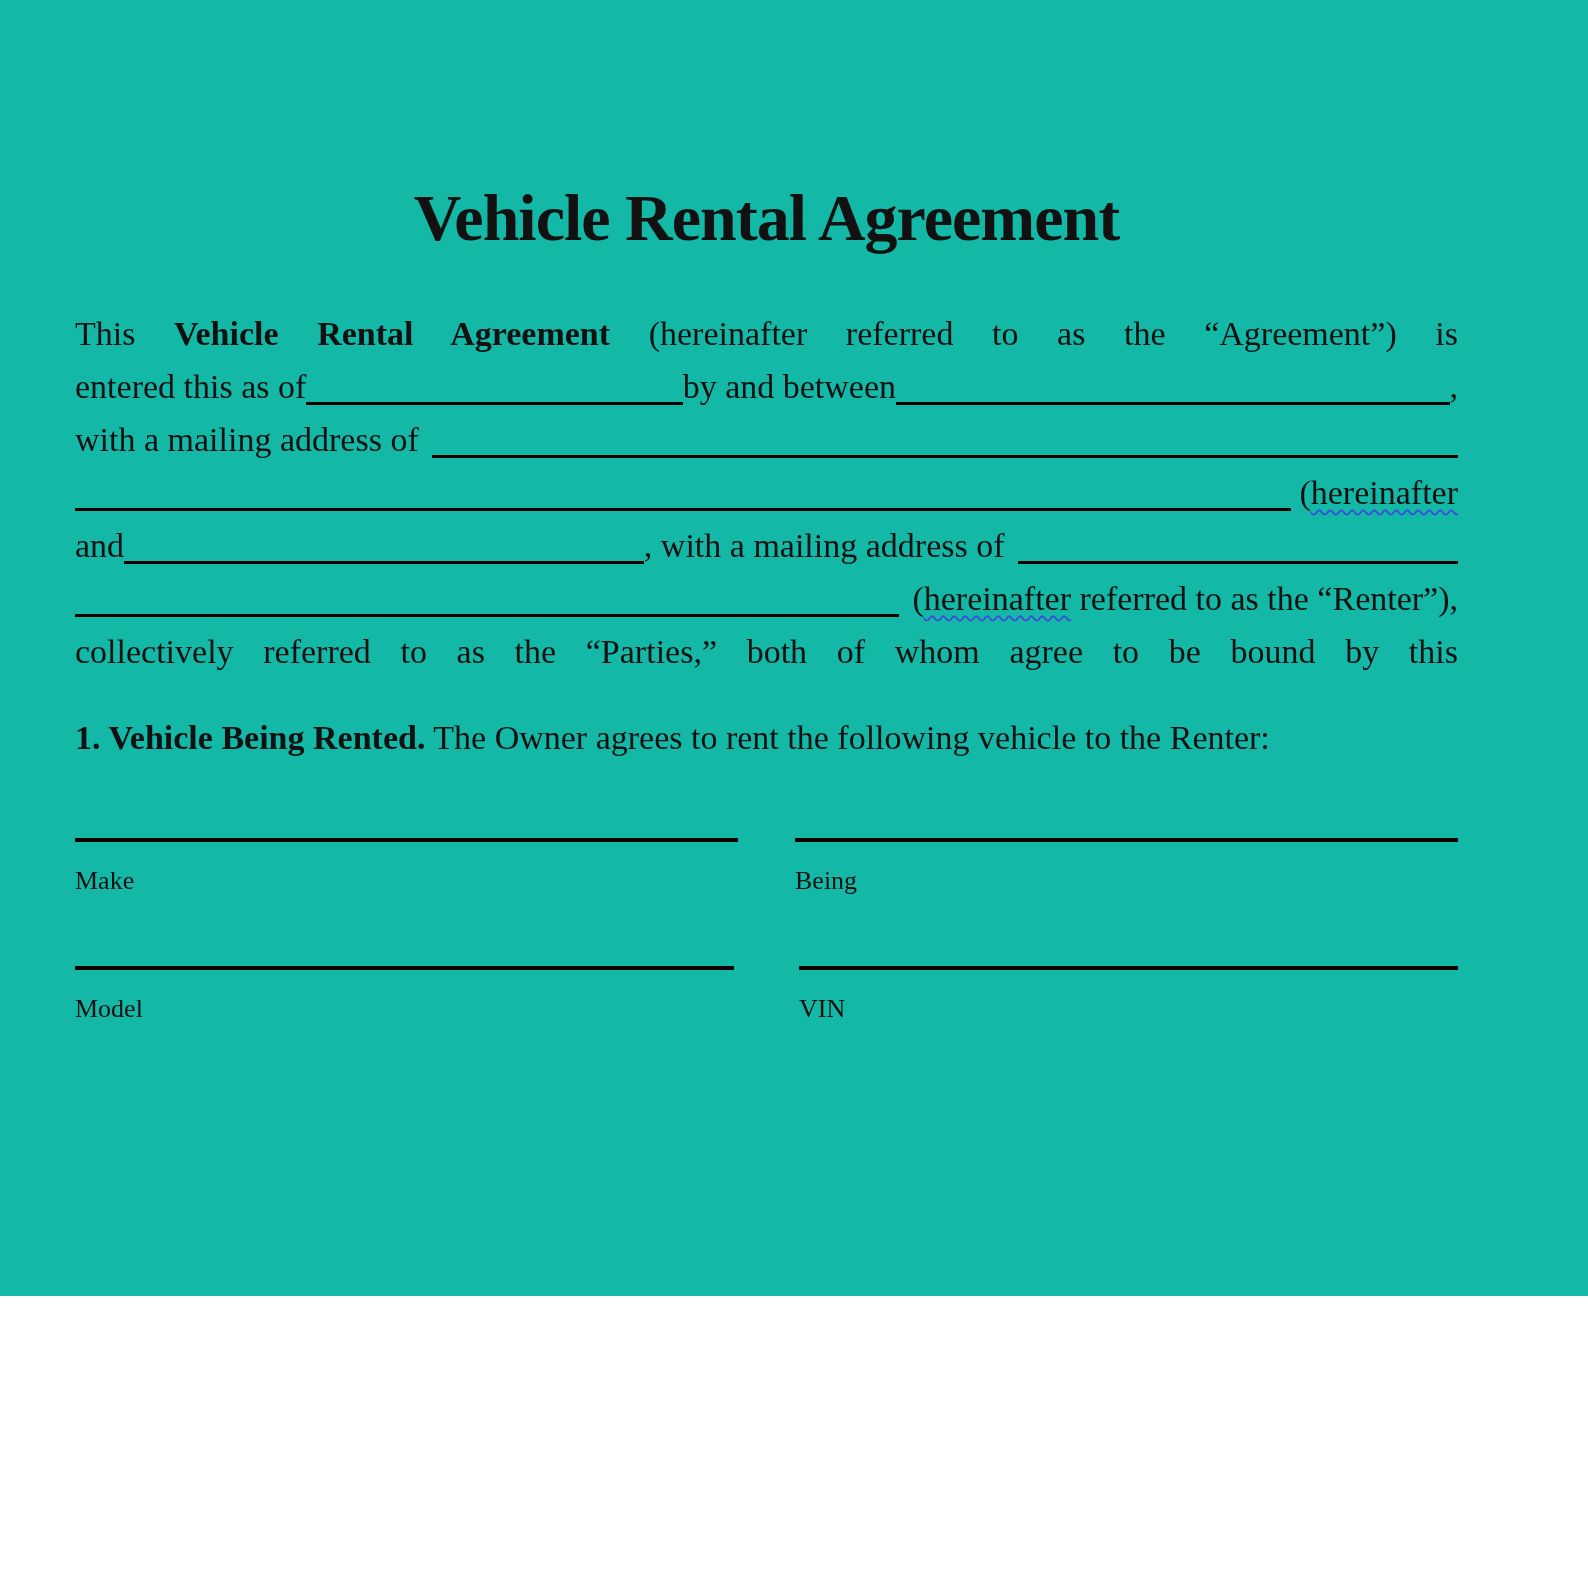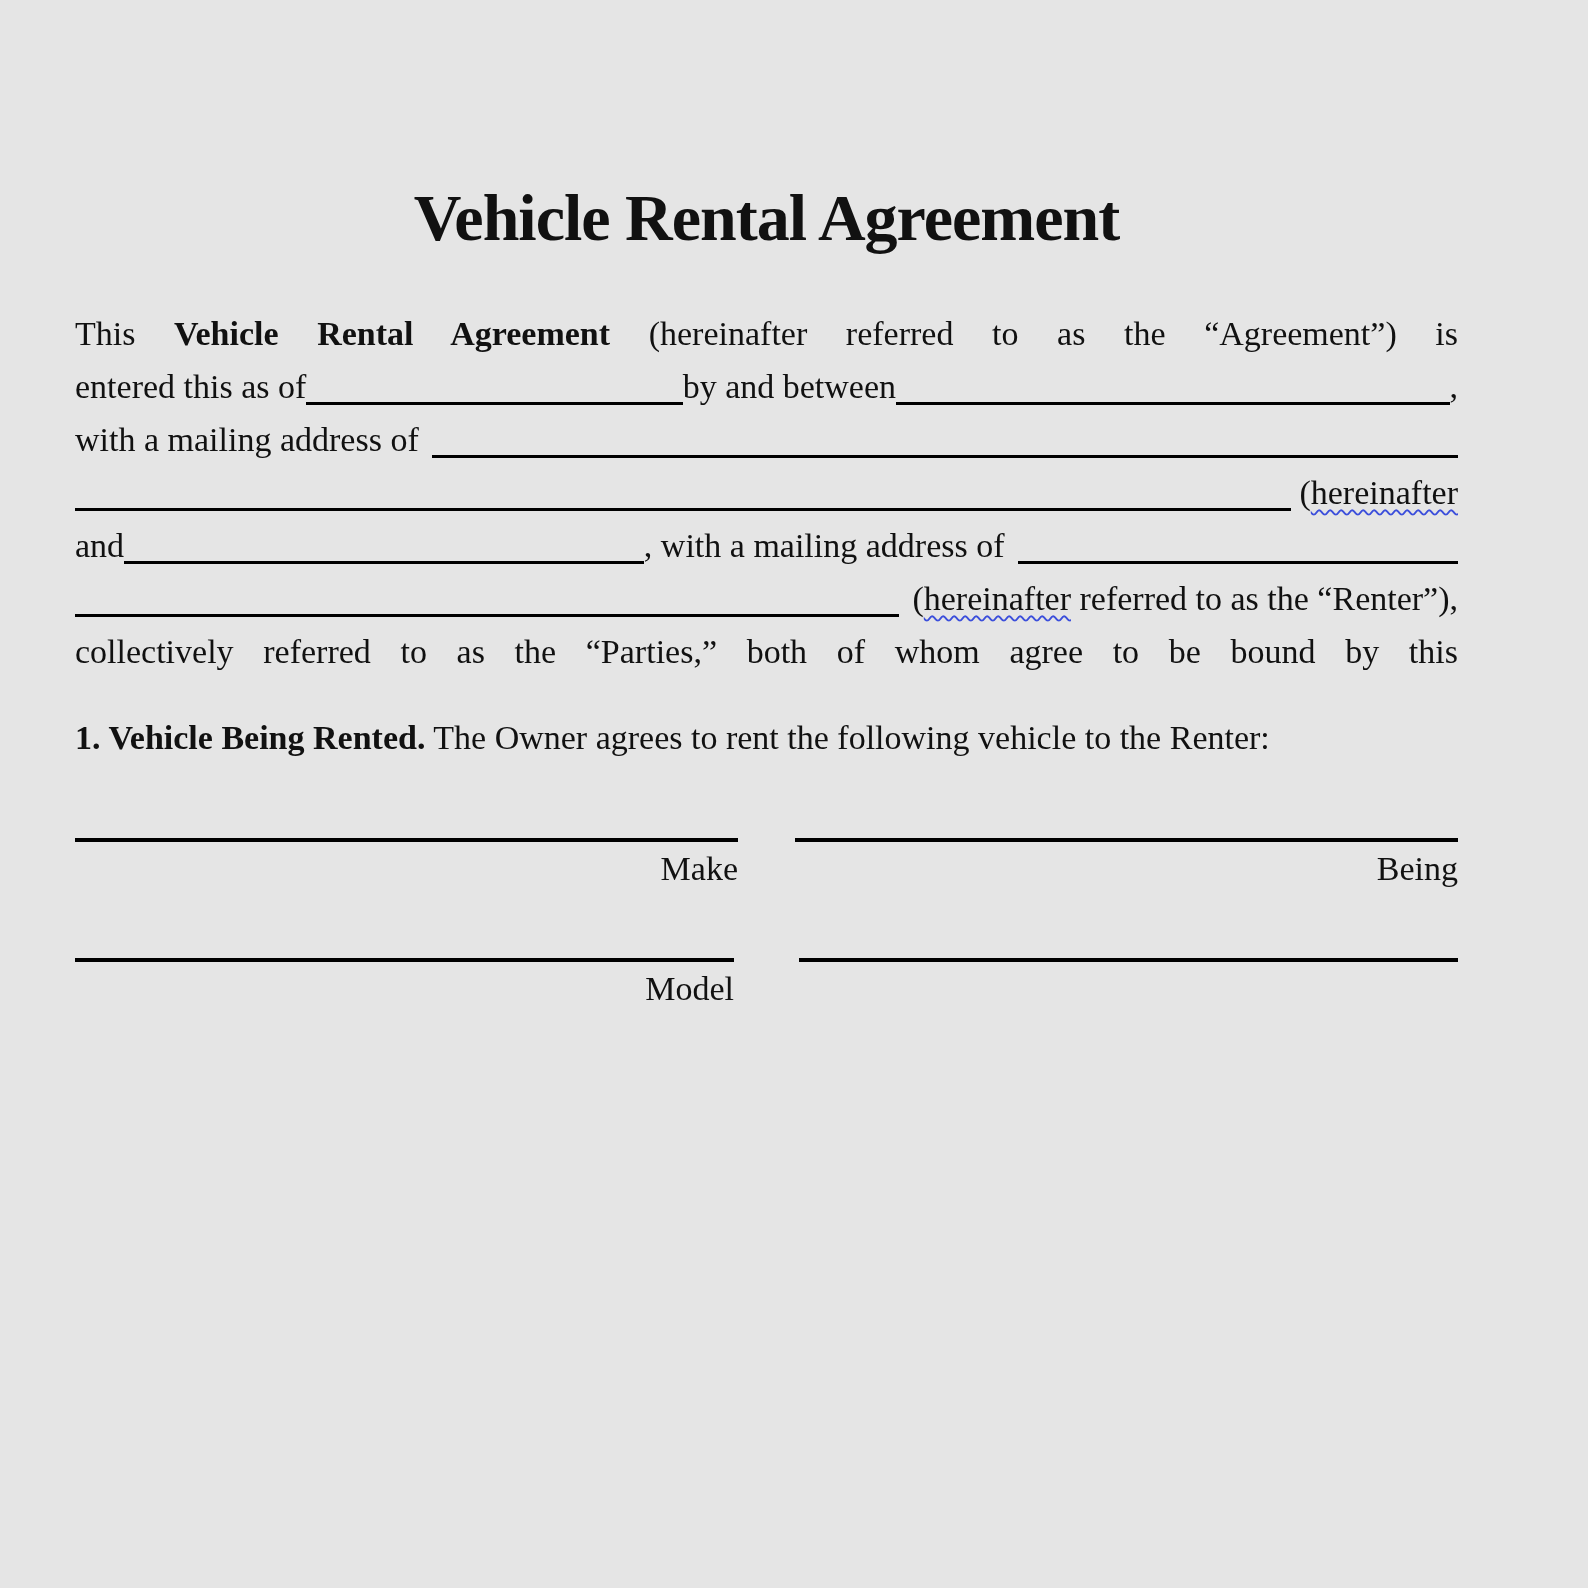--- a/index.html
+++ b/index.html
@@ -10,23 +10,23 @@
   body {
     width: 1588px;
     height: 1588px;
     font-family: "Liberation Serif", "DejaVu Serif", serif;
     color: #111111;
     overflow: hidden;
   }
   .page {
     box-sizing: border-box;
     width: 1588px;
-    height: 1588px;
+    height: 1296px;
     padding: 182px 130px 0 75px;
-    background: #e5e5e5;
+    background: #14b8a6;
   }
   .title {
     font-size: 66px;
     font-weight: bold;
     text-align: center;
     margin: 0 0 52px 0;
     line-height: 1.1;
     letter-spacing: -1px;
   }
   .body-text {
@@ -82,23 +82,23 @@
     gap: 65px;
   }
   .field-col {
     flex: 1;
   }
   .field-line {
     height: 0;
     border-bottom: 4px solid #000000;
   }
   .field-label {
-    text-align: right;
-    font-size: 34px;
-    margin-top: 8px;
+    text-align: left;
+    font-size: 26px;
+    margin-top: 24px;
   }
 </style>
 </head>
 <body>
 
 <div class="page">
 
   <h1 class="title">Vehicle Rental Agreement</h1>
 
   <div class="body-text">
@@ -160,16 +160,17 @@
     </div>
   </div>
 
   <div class="fields-row fields-row-2">
     <div class="field-col">
       <div class="field-line"></div>
       <div class="field-label">Model</div>
     </div>
     <div class="field-col">
       <div class="field-line"></div>
+      <div class="field-label">VIN</div>
     </div>
   </div>
 
 </div>
 
 </body></html>

